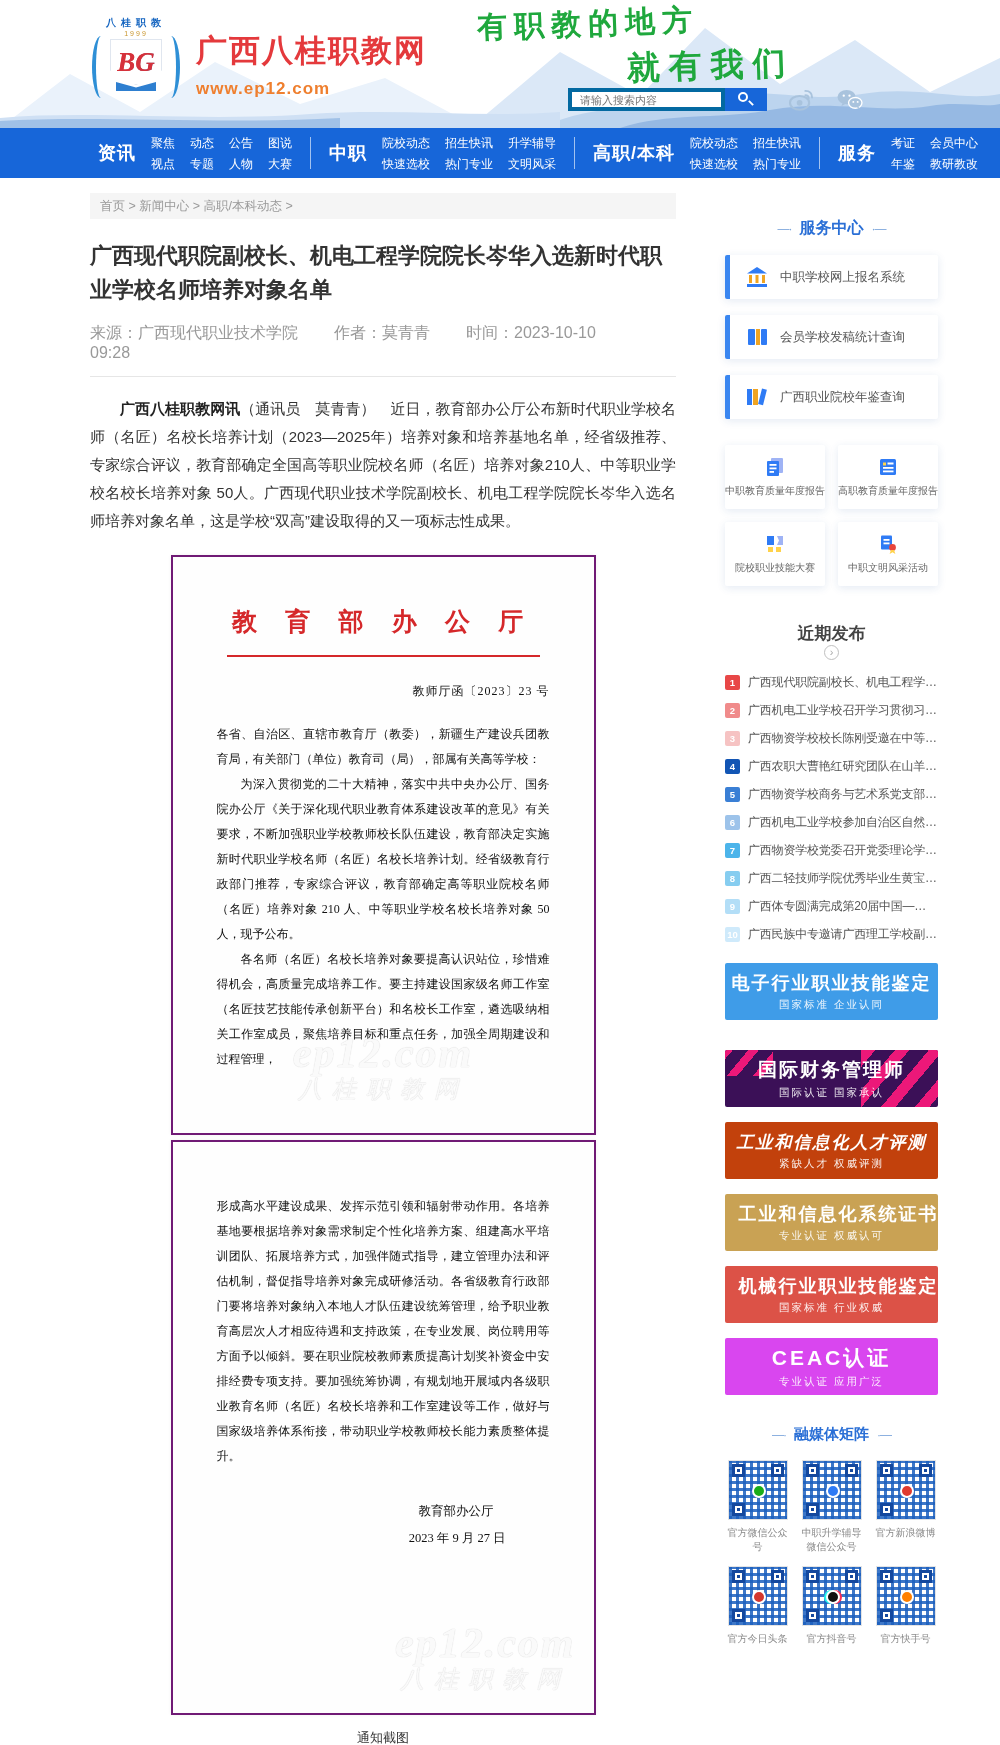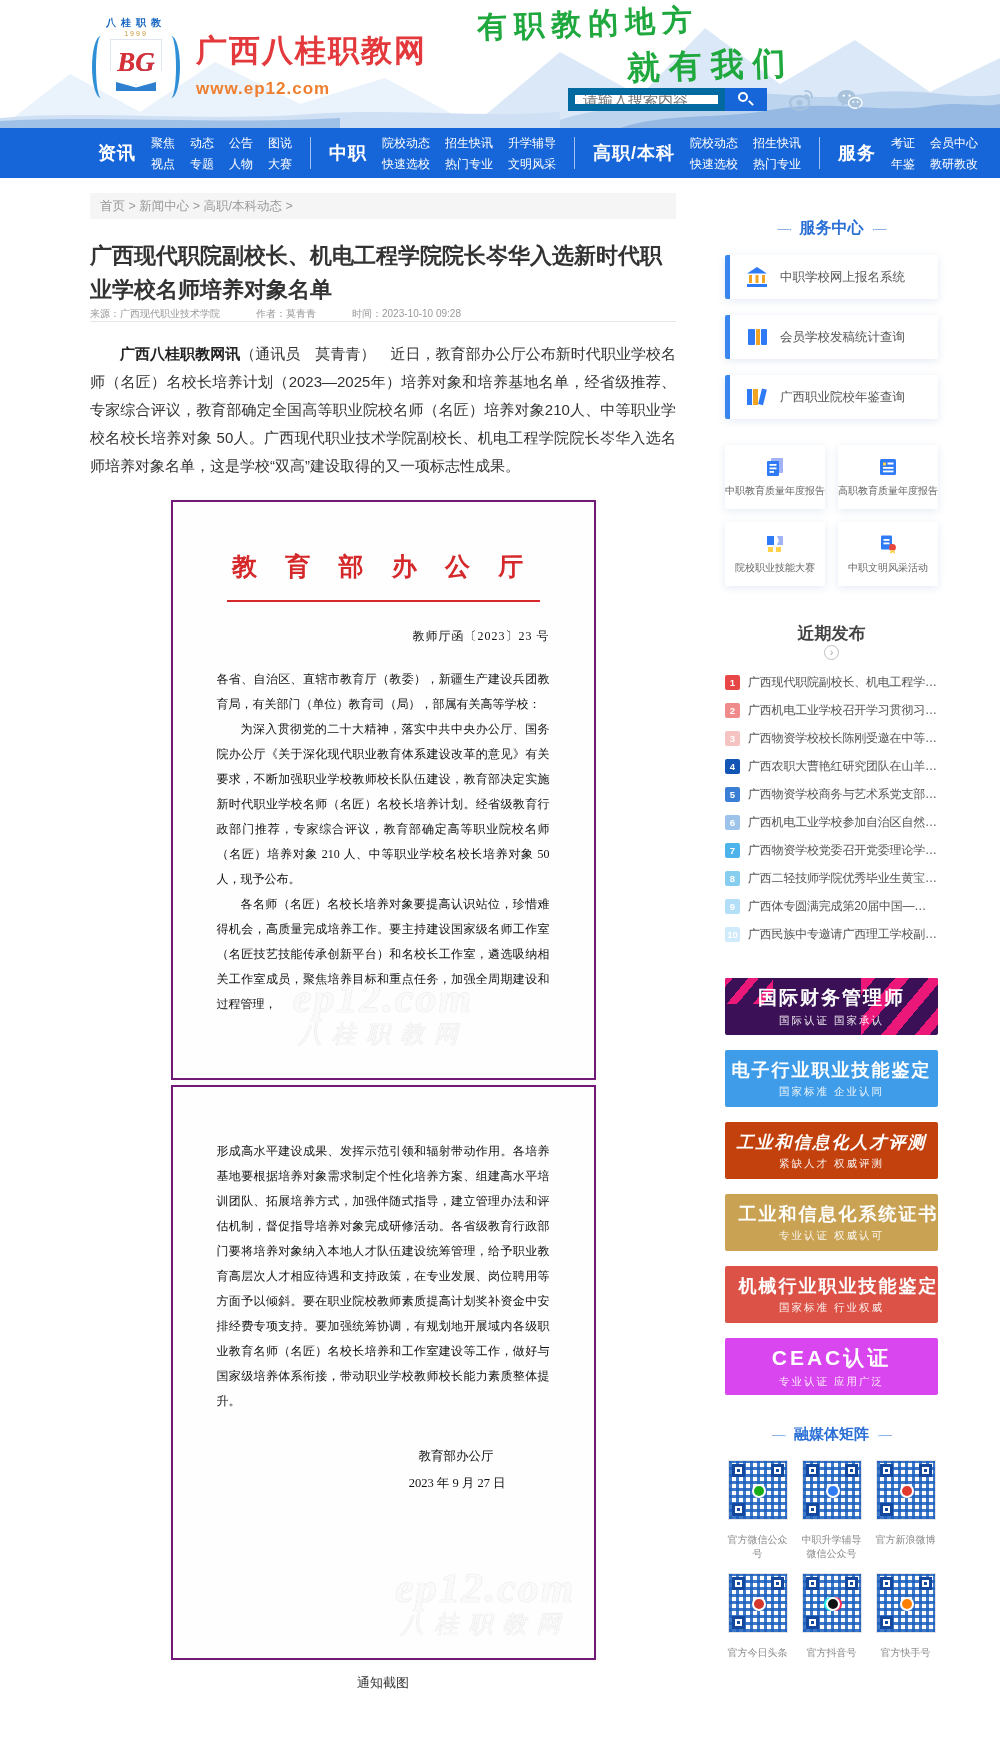--- a/index.html
+++ b/index.html
@@ -28,21 +28,21 @@
   .site-title-group { margin-left:14px; position:relative; }
   .site-name { font-size:31px; font-weight:800; color:#e4393c; letter-spacing:2px; }
   .site-url { font-size:17px; color:#ef7f2e; font-weight:700; margin-top:7px; letter-spacing:1px; }
 
   .slogan { position:absolute; left:478px; top:2px; color:#1fa83d;
     font-family:"DejaVu Serif",serif; font-weight:700; transform:rotate(-2deg); }
   .slogan1 { font-size:30px; letter-spacing:7px; }
   .slogan2 { font-size:33px; letter-spacing:9px; margin-left:148px; margin-top:3px; }
 
   .search-row { position:absolute; left:568px; top:88px; display:flex; align-items:center; }
-  .search-input { width:157px; height:23px; border:7px solid #0369a1; font-size:15px;
+  .search-input { width:157px; height:23px; border:4px solid #0369a1; font-size:11px;
     padding:0 8px; color:#333; outline:none; font-family:"Liberation Sans",sans-serif; }
   .search-btn { width:42px; height:23px; background:#1766d9; border:none; cursor:pointer; position:relative; }
   .mag { position:absolute; left:13px; top:4px; width:10px; height:10px;
     border:2px solid #fff; border-radius:50%; display:block; }
   .mag::after { content:""; position:absolute; left:8px; top:8px; width:6px; height:2px;
     background:#fff; transform:rotate(45deg); }
   .soc-icon { margin-left:21px; display:inline-flex; }
 
   
   .main-nav { height:50px; background:#1766d9; display:flex; align-items:center;
@@ -58,21 +58,21 @@
   .content { display:flex; align-items:flex-start; padding:0 62px 0 90px; }
   main { width:586px; }
   aside { width:213px; margin-left:49px; }
 
   
   .breadcrumb { margin-top:15px; height:26px; line-height:26px; background:#f5f5f5;
     font-size:12.5px; color:#999; padding:0 10px; cursor:pointer; }
 
   
   .art-title { margin-top:20px; font-size:22px; line-height:34px; color:#333; font-weight:600; }
-  .art-meta { font-size:10px; color:#999; border-bottom:1px solid #e6e6e6; }
+  .art-meta { margin-top:16px; font-size:16px; color:#999; padding-bottom:14px; border-bottom:1px solid #e6e6e6; }
   .art-meta .m-val { margin-right:36px; }
   .lead { margin-top:18px; font-size:15px; line-height:28px; color:#333; text-indent:2em; text-align:justify; }
   .lead b { color:#222; }
 
   
   .doc-figure { margin:20px auto 0; width:425px; }
   .doc-page { position:relative; background:#fefefe; border:2px solid #701a75;
     box-shadow:0 0 4px rgba(0,0,0,.05); padding:0 44px; overflow:hidden;
     font-family:"Liberation Serif",serif; color:#111; }
   .doc-page1 { height:580px; }
@@ -152,21 +152,21 @@
   .fp::after { content:""; position:absolute; left:2px; top:2px; width:3px; height:3px; background:#14489e; }
   .fp.tl { left:3px; top:3px; } .fp.tr { right:3px; top:3px; } .fp.bl { left:3px; bottom:3px; }
   .qr-dot { position:absolute; left:23px; top:23px; width:14px; height:14px; border-radius:50%;
     border:2px solid #fff; background:#e03a2f; }
   .qr-cell:nth-child(1) .qr-dot { background:#1aad19; }
   .qr-cell:nth-child(2) .qr-dot { background:#2f7bf5; }
   .qr-cell:nth-child(3) .qr-dot { background:#e03a2f; }
   .qr-cell:nth-child(4) .qr-dot { background:#d4372e; }
   .qr-cell:nth-child(5) .qr-dot { background:#111; box-shadow:-2px 0 0 #25f4ee,2px 0 0 #fe2c55; }
   .qr-cell:nth-child(6) .qr-dot { background:#ff8000; }
-  .qr-label { margin-top:13px; font-size:10px; color:#888; text-align:center; line-height:1.35; }
+  .qr-label { margin-top:6px; font-size:10px; color:#888; text-align:center; line-height:1.35; }
 </style>
 </head>
 <body>
 
 <div class="page">
 
   <header class="site-header">
     <svg class="mountains" viewBox="0 0 1000 128" preserveAspectRatio="none">
       <path d="M0,128 L70,74 L140,112 L215,62 L300,104 L385,78 L460,118 L520,128 Z" fill="#eaf2fb"></path>
       <path d="M470,128 L560,52 L640,96 L705,28 L780,84 L855,40 L930,92 L1000,58 L1000,128 Z" fill="#dbe8f7"></path>
@@ -449,27 +449,27 @@
         <li>
             <span class="badge" style="background: rgb(179, 222, 247);">9</span>
             <span class="rtext">广西体专圆满完成第20届中国—东盟博...</span>
           </li>
         <li>
             <span class="badge" style="background: rgb(207, 234, 251);">10</span>
             <span class="rtext">广西民族中专邀请广西理工学校副校长...</span>
           </li>
       </ul>
 
+      <div class="banner b1" style="background-color: rgb(63, 156, 232);">
+        <div class="banner-title">电子行业职业技能鉴定</div>
+        <div class="banner-sub">国家标准 企业认同</div>
+      </div>
       <div class="banner b0" style="margin-top: 30px; background-color: rgb(59, 16, 87);">
         <div class="banner-title">国际财务管理师</div>
         <div class="banner-sub">国际认证  国家承认</div>
-      </div>
-      <div class="banner b1" style="background-color: rgb(63, 156, 232);">
-        <div class="banner-title">电子行业职业技能鉴定</div>
-        <div class="banner-sub">国家标准 企业认同</div>
       </div>
       <div class="banner b2" style="background-color: #c2410c;">
         <div class="banner-title">工业和信息化人才评测</div>
         <div class="banner-sub">紧缺人才  权威评测</div>
       </div>
       <div class="banner b3" style="background-color: rgb(201, 162, 84);">
         <div class="banner-title">工业和信息化系统证书</div>
         <div class="banner-sub">专业认证  权威认可</div>
       </div>
       <div class="banner b4" style="background-color: rgb(220, 82, 71);">

